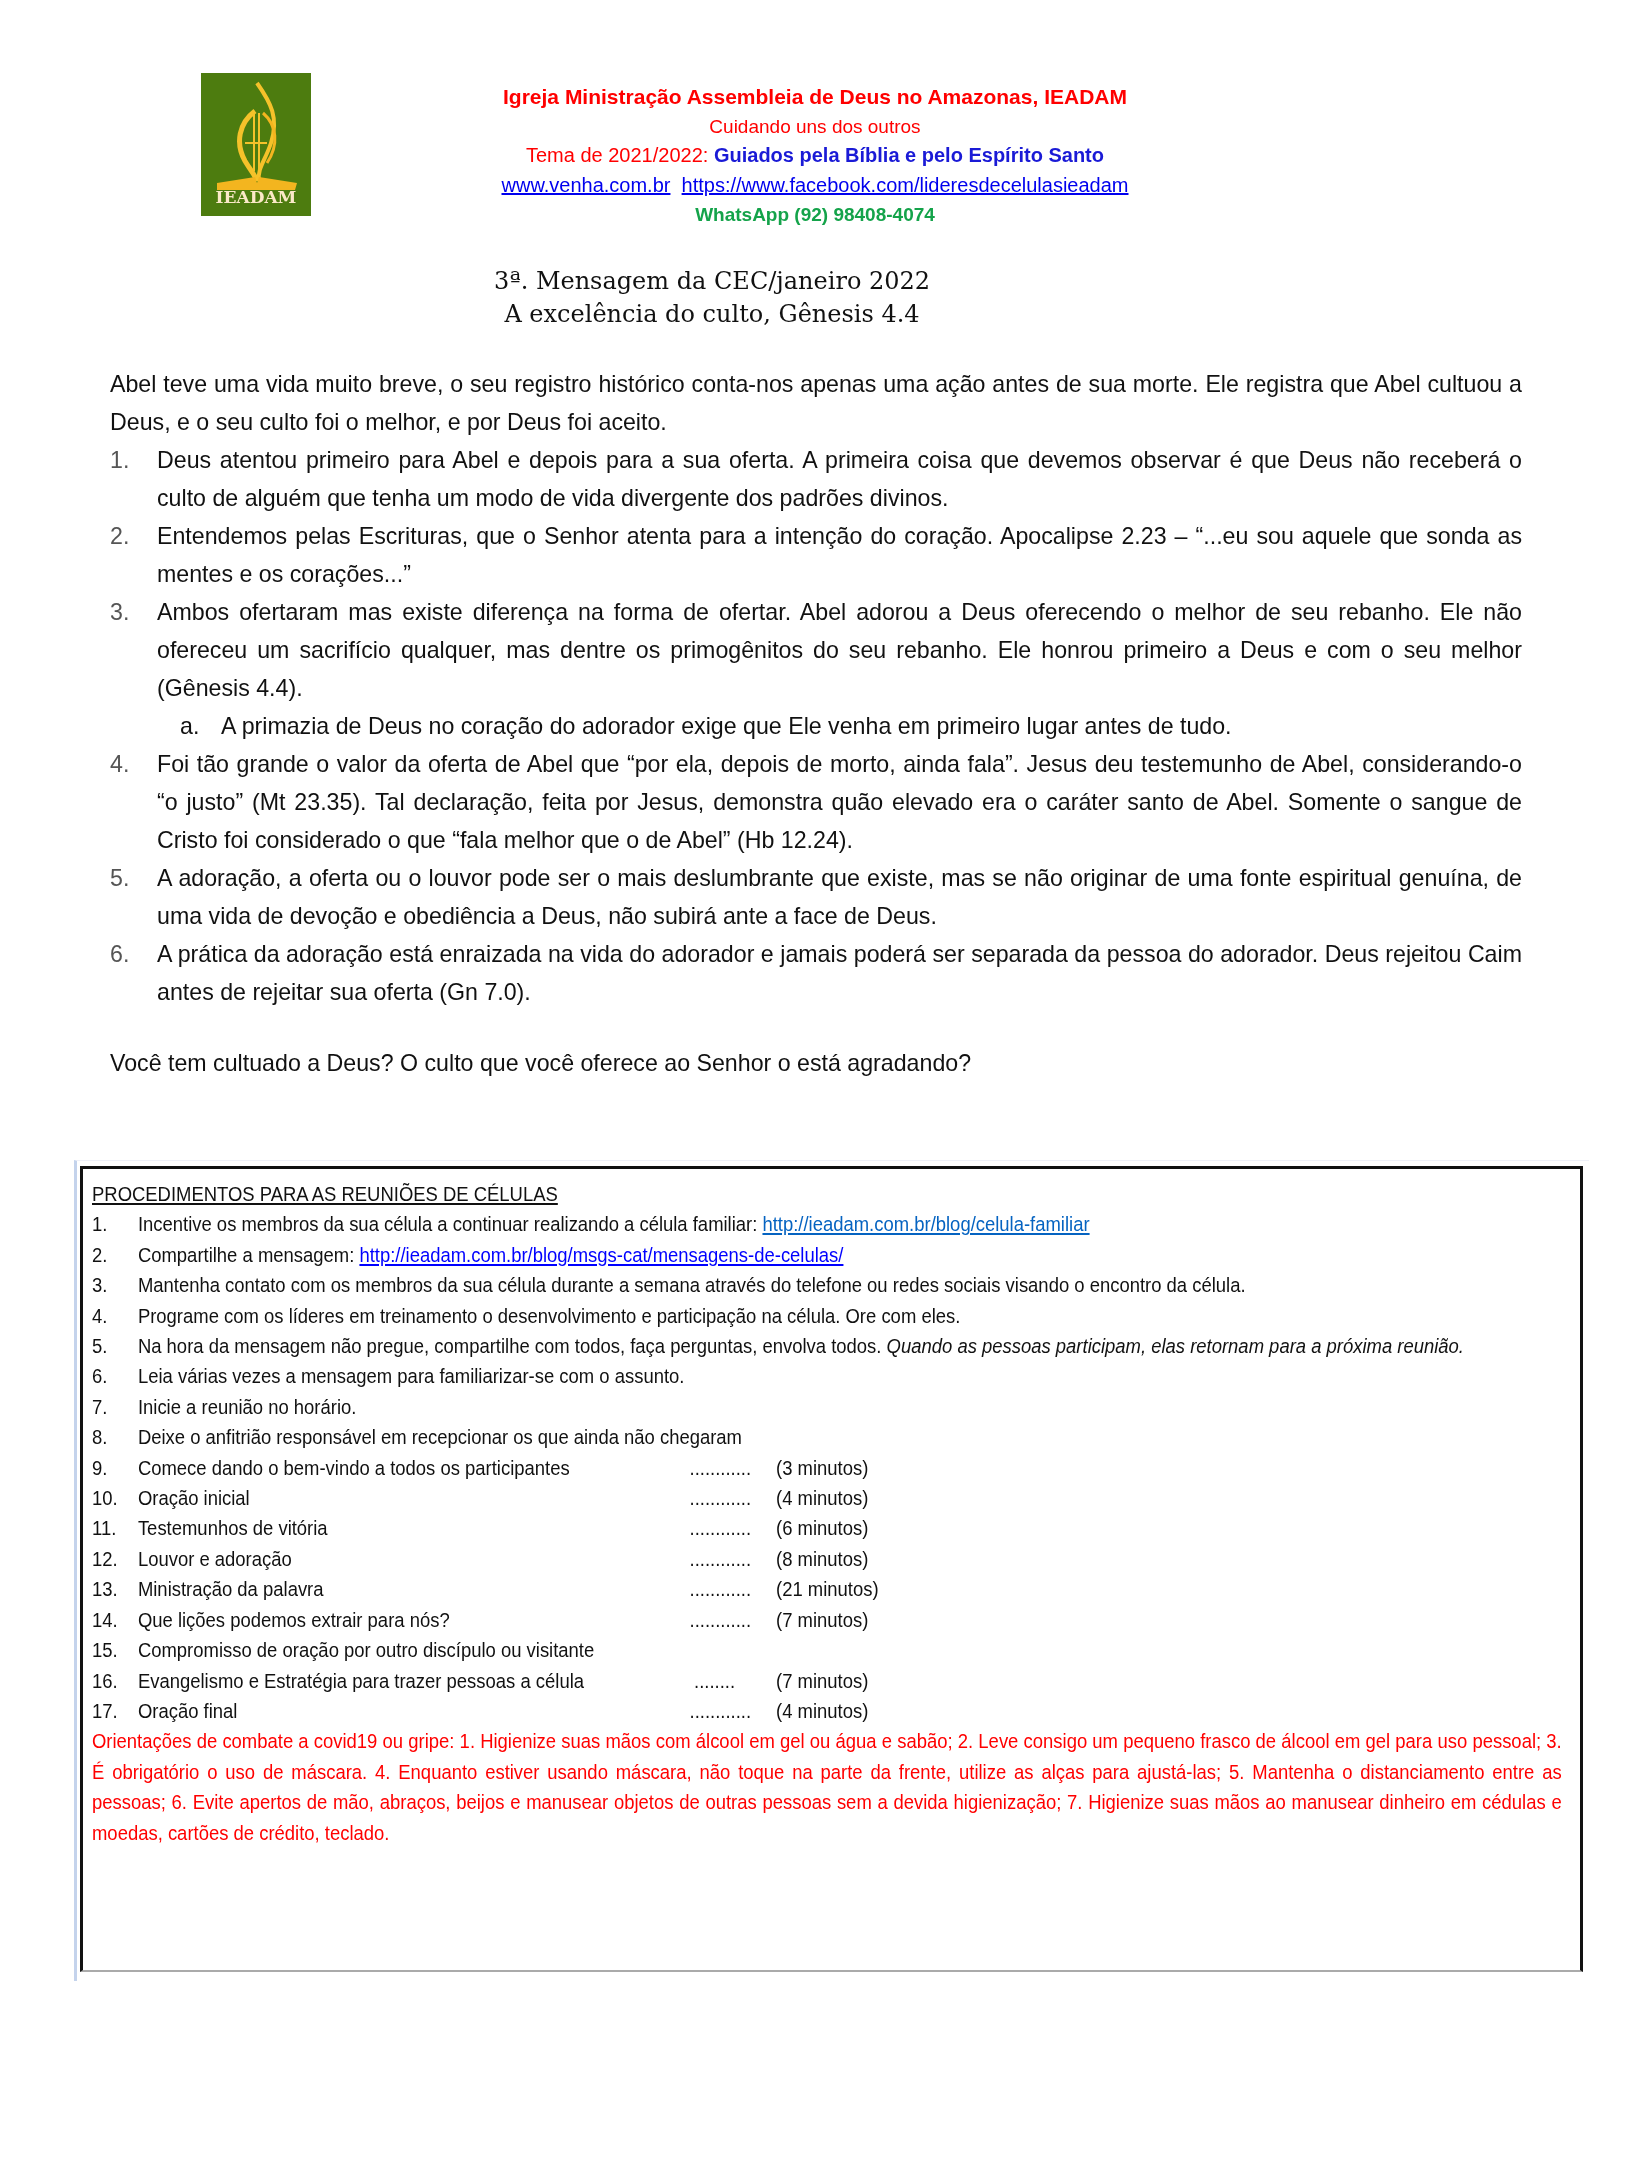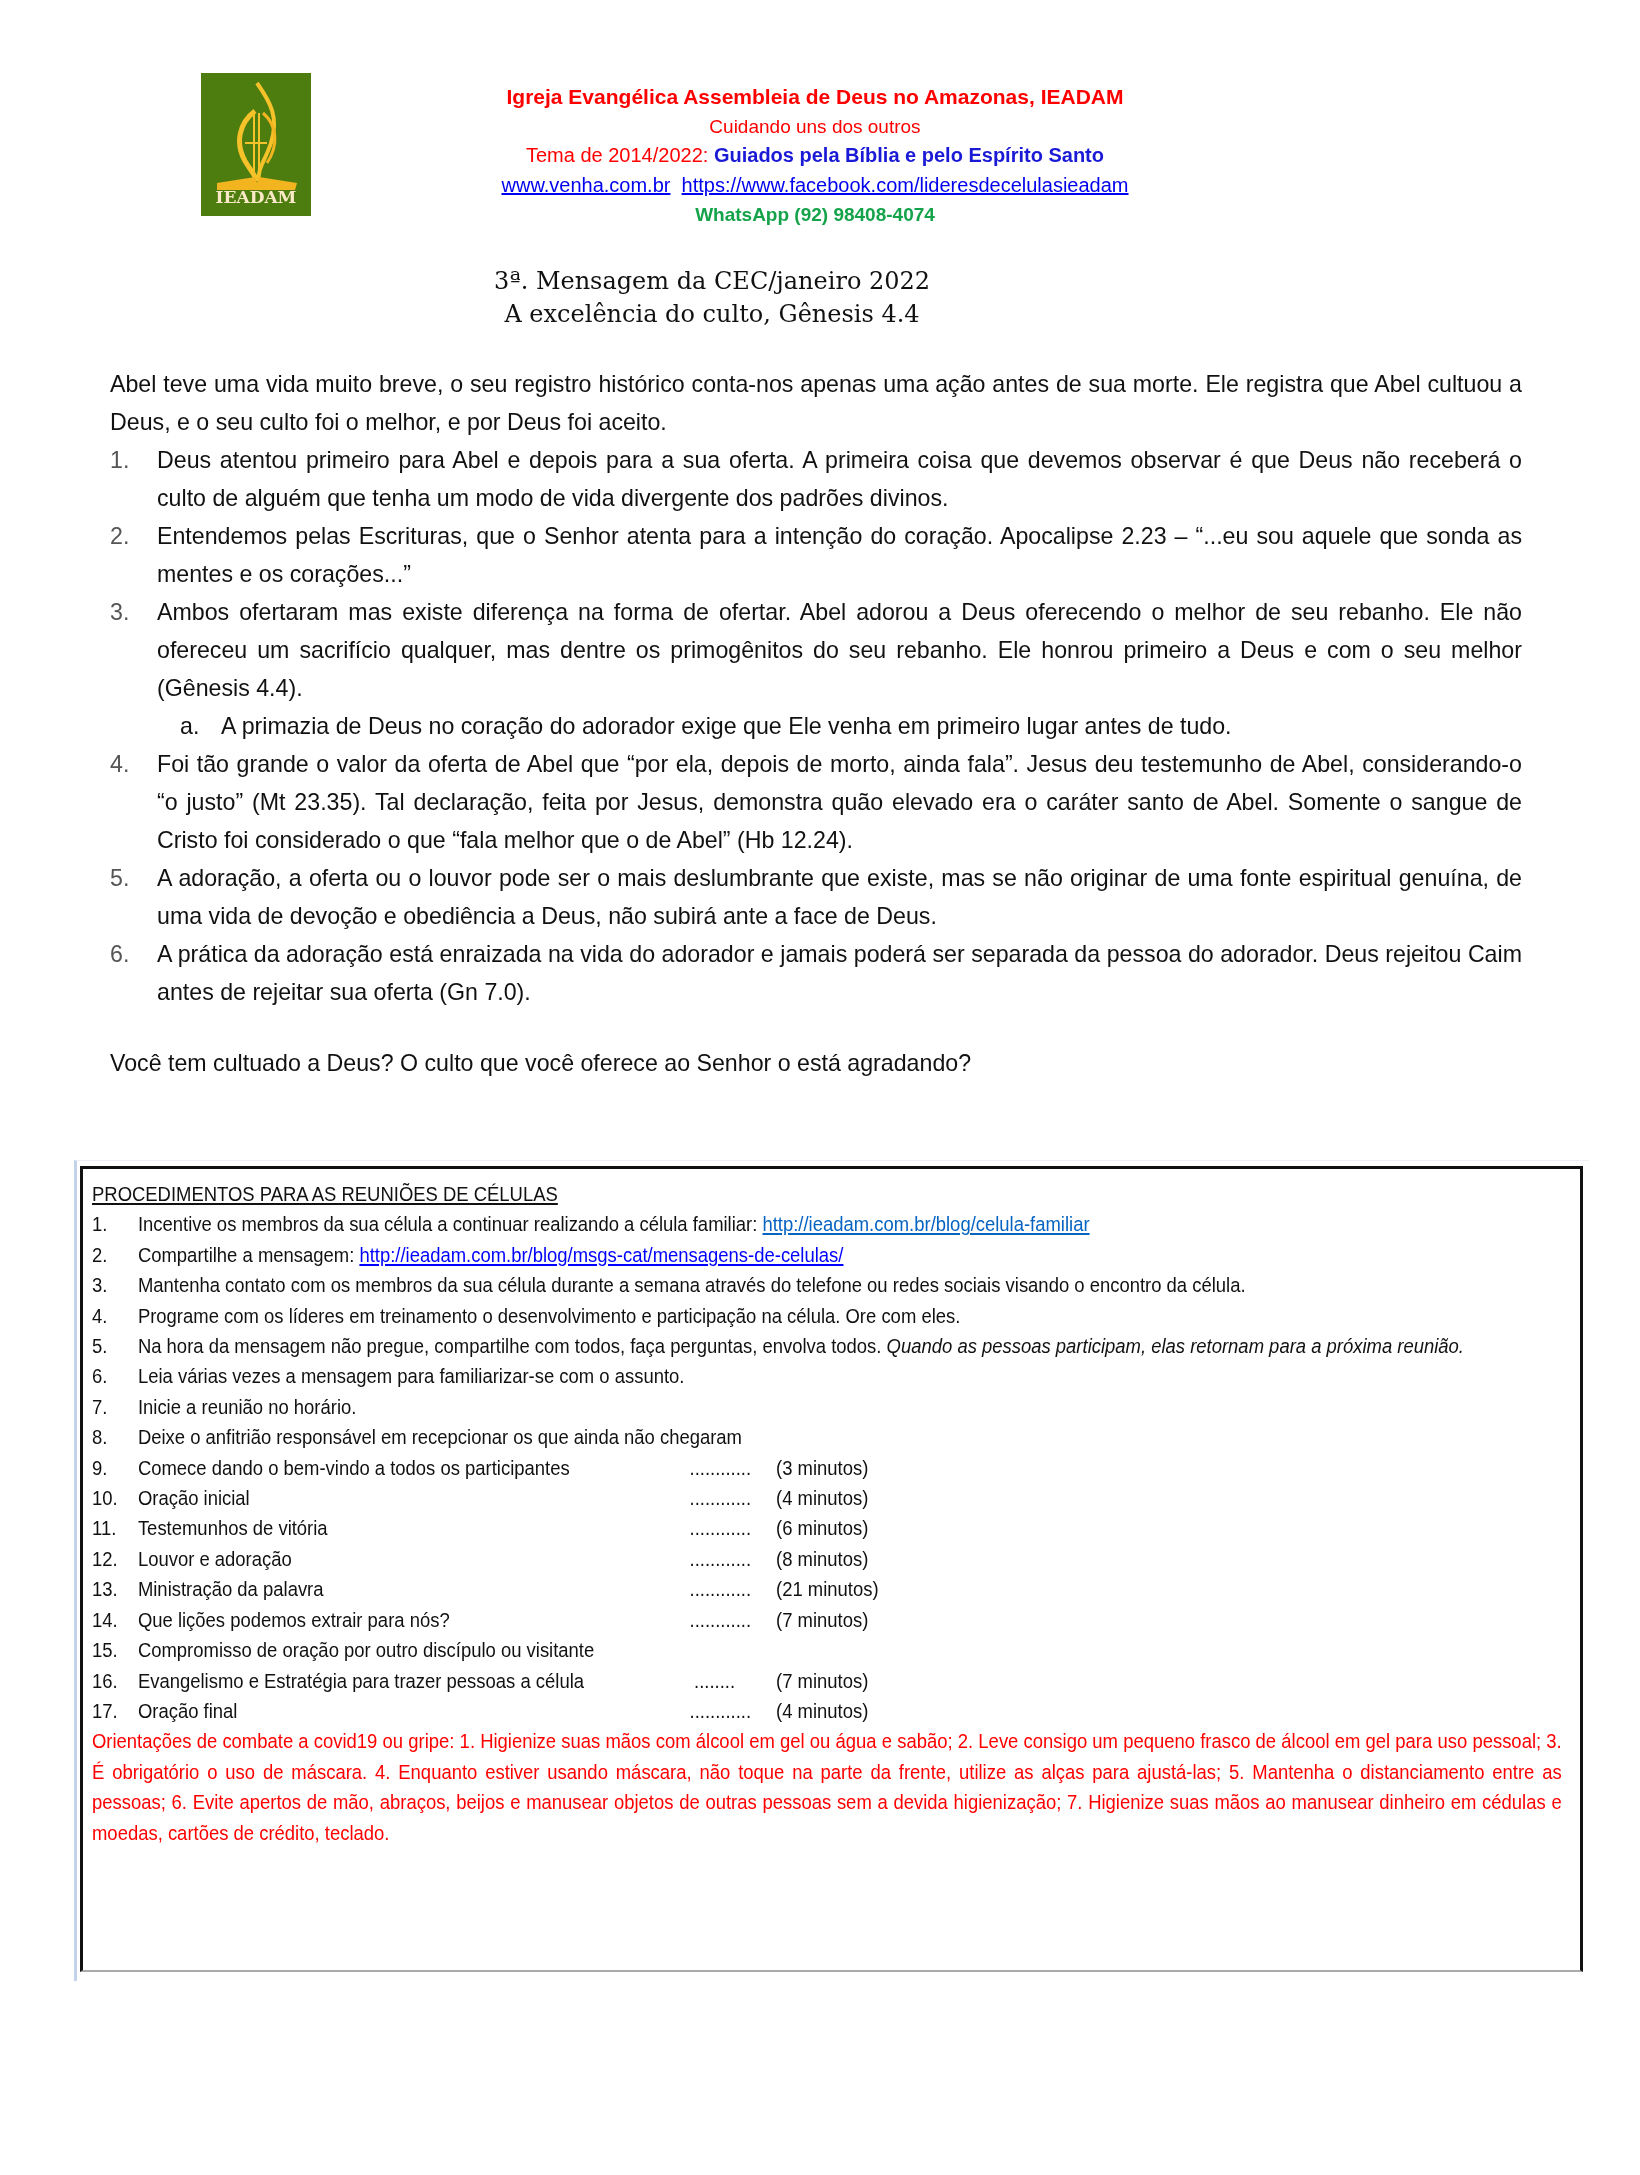--- a/index.html
+++ b/index.html
@@ -61,24 +61,24 @@
     <path d="M62 40 C76 52 78 72 66 90" fill="none" stroke="#f3b51f" stroke-width="3"></path>
     <line x1="53" y1="40" x2="53" y2="98" stroke="#f5c22a" stroke-width="2"></line>
     <line x1="58" y1="40" x2="58" y2="98" stroke="#f5c22a" stroke-width="2"></line>
     <line x1="44" y1="70" x2="66" y2="70" stroke="#f5c22a" stroke-width="2"></line>
     <path d="M16 110 L54 104 L56 110 L58 104 L96 110 L94 117 L16 117 Z" fill="#f3b51f"></path>
   </svg>
   <div class="logo-text">IEADAM</div>
 </div>
 
 <div class="header">
-  <div class="l1">Igreja Evangélica Assembleia de Deus no Amazonas, IEADAM</div>
+  <div class="l1">Igreja Ministração Assembleia de Deus no Amazonas, IEADAM</div>
   <div class="l2">Cuidando uns dos outros</div>
   <div>
-    <span class="red">Tema de 2014/2022:</span>
+    <span class="red">Tema de 2021/2022:</span>
     <span class="blue-bold">Guiados pela Bíblia e pelo Espírito Santo</span>
   </div>
   <div class="links">
     <a>www.venha.com.br</a>&nbsp;&nbsp;<a>https://www.facebook.com/lideresdecelulasieadam</a>
   </div>
   <div class="green">WhatsApp (92) 98408-4074</div>
 </div>
 
 <div class="title">
   <div>3ª. Mensagem da CEC/janeiro 2022</div>

